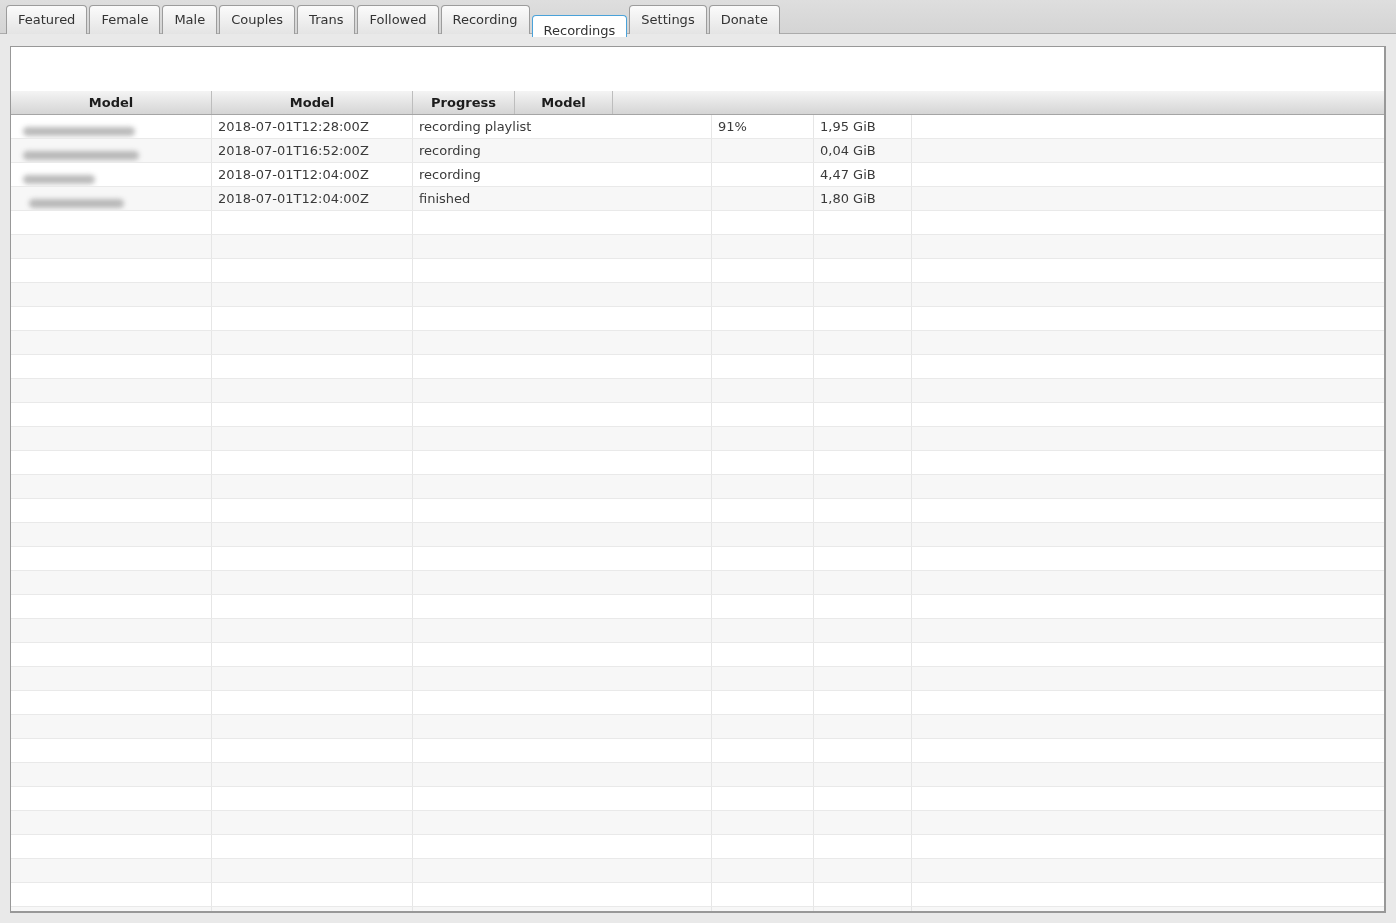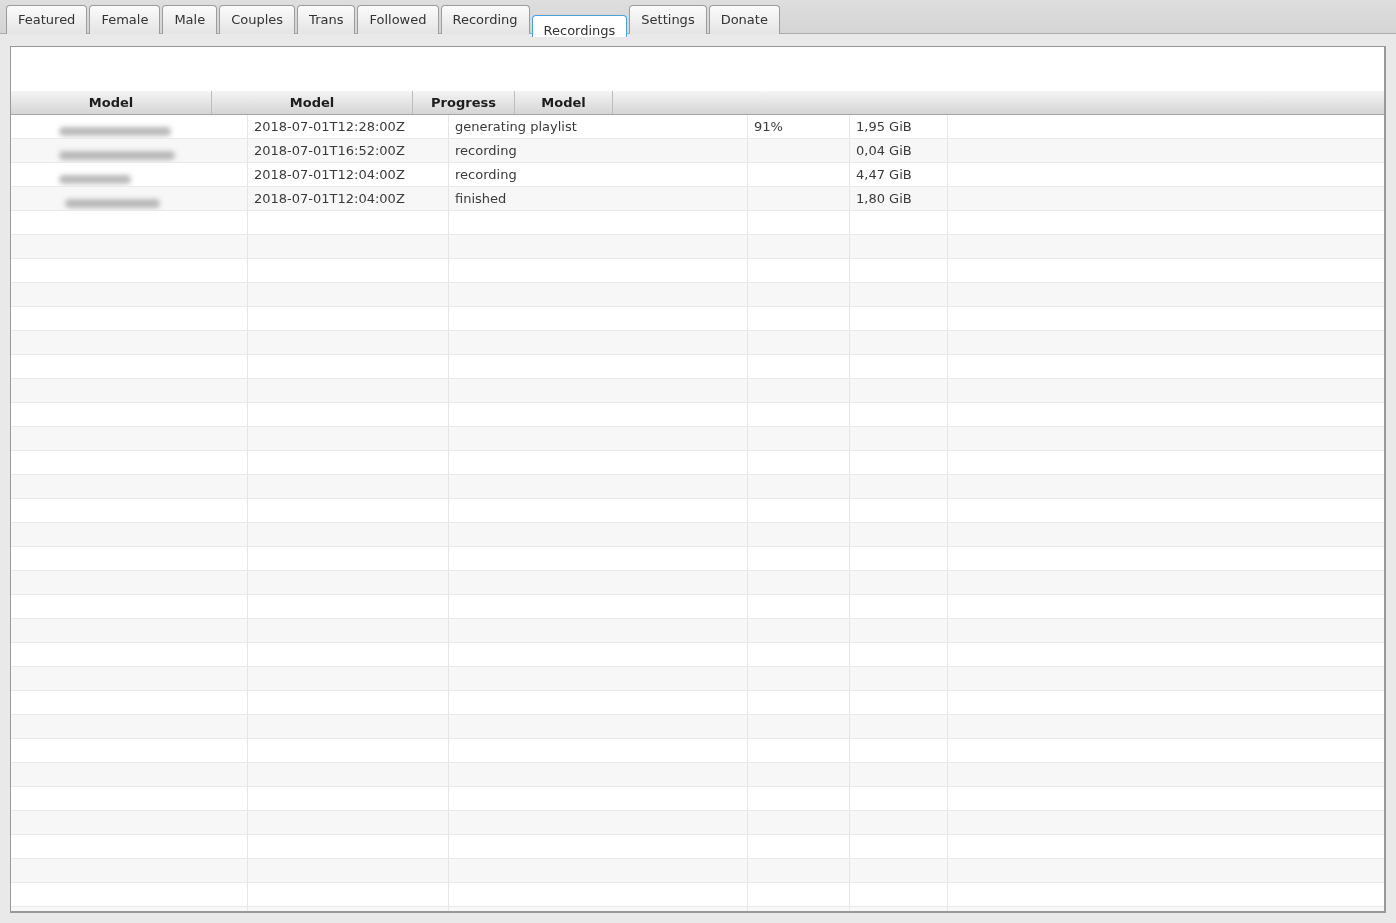--- a/index.html
+++ b/index.html
@@ -85,21 +85,20 @@
     border-right: 1px solid #bdbdbd;
     overflow: hidden;
     white-space: nowrap;
   }
   .rows { position: relative; }
   .row {
     display: flex;
     height: 24px;
     border-bottom: 1px solid #e9e9e9;
     background: #ffffff;
-    padding-left: 36px;
   }
   .row:nth-child(even) { background: #f7f7f7; }
   .cell {
     line-height: 23px;
     padding-left: 6px;
     border-right: 1px solid #e6e6e6;
     overflow: hidden;
     white-space: nowrap;
     color: #3a3a3a;
   }
@@ -147,21 +146,21 @@
     <div class="th c1">Model</div>
     <div class="th c3">Progress</div>
     <div class="th c4">Model</div>
     <div class="th c5"></div>
   </div>
 
   <div class="rows">
     <div class="row">
       <div class="cell c0"><span class="redacted" style="width:112px"></span></div>
       <div class="cell c1">2018-07-01T12:28:00Z</div>
-      <div class="cell c2">generating playlist</div>
+      <div class="cell c2">recording playlist</div>
       <div class="cell c3">91%</div>
       <div class="cell c4">1,95 GiB</div>
       <div class="cell c5"></div>
     </div>
     <div class="row">
       <div class="cell c0"><span class="redacted" style="width:116px"></span></div>
       <div class="cell c1">2018-07-01T16:52:00Z</div>
       <div class="cell c2">recording</div>
       <div class="cell c3"></div>
       <div class="cell c4">0,04 GiB</div>

